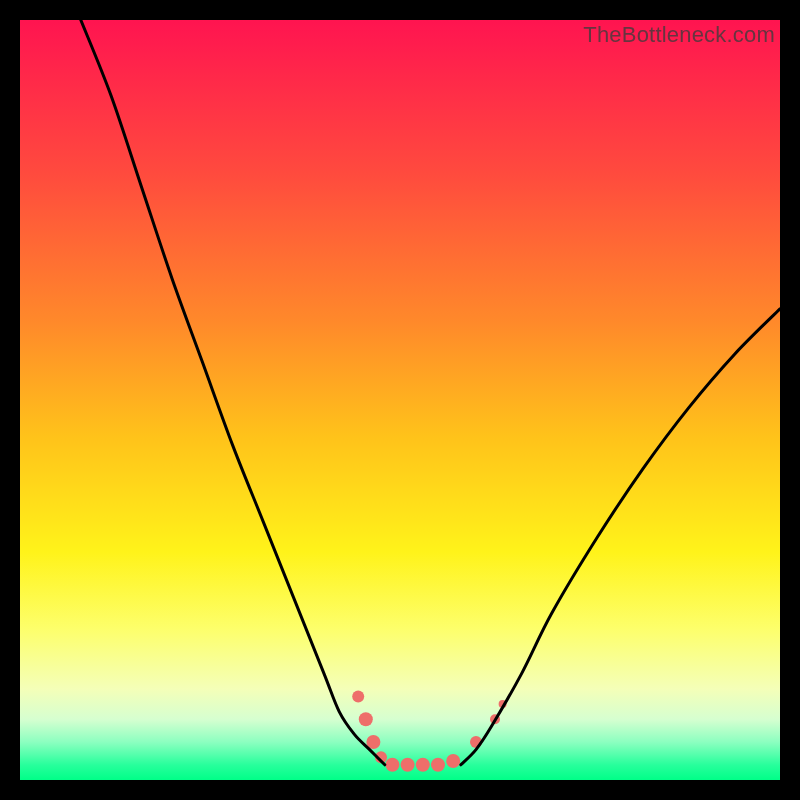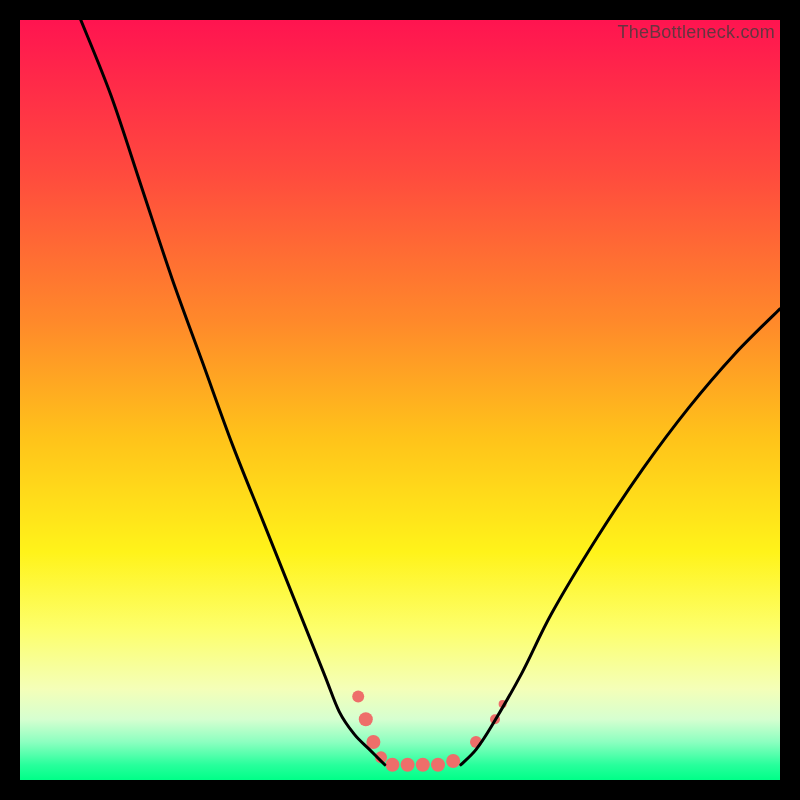--- a/index.html
+++ b/index.html
@@ -24,21 +24,21 @@
     left: 0;
     top: 0;
     width: 760px;
     height: 760px;
   }
   .watermark {
     position: absolute;
     top: 22px;
     right: 25px;
     font-family: Arial, Helvetica, sans-serif;
-    font-size: 18px;
+    font-size: 22px;
     color: rgba(60,60,60,0.78);
     letter-spacing: 0.2px;
     font-weight: 500;
   }
   svg { display: block; }
 </style>
 </head>
 <body>
 
 <div class="frame">

